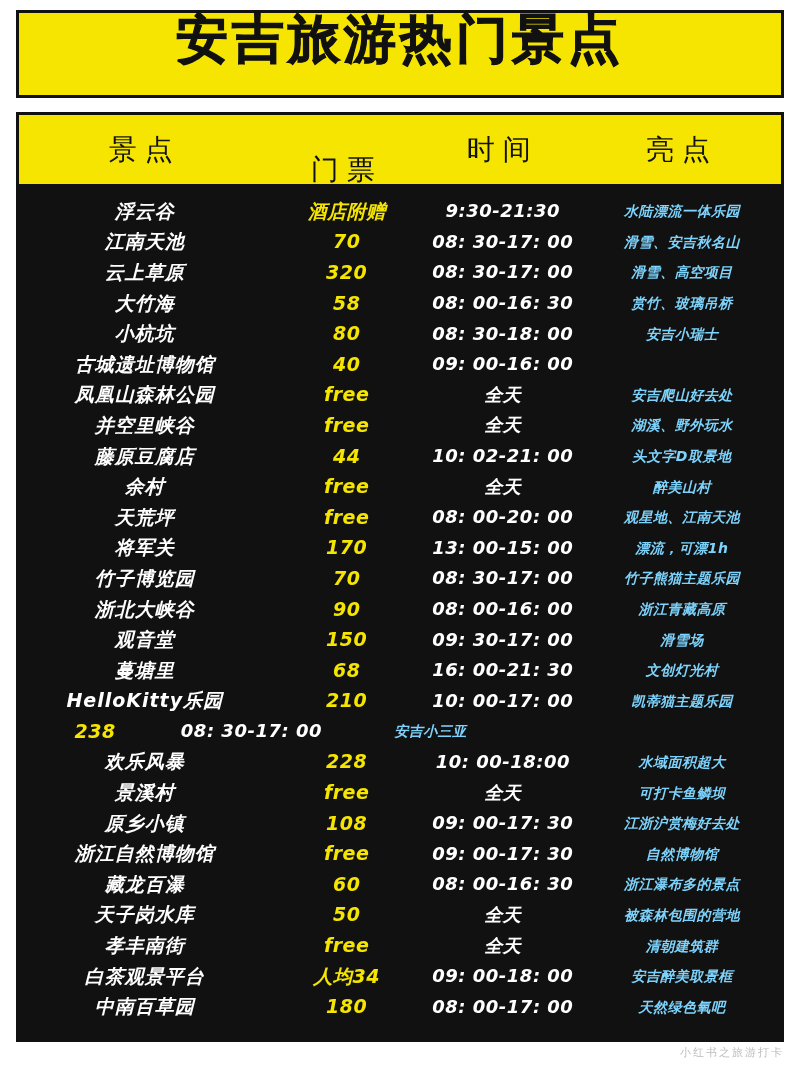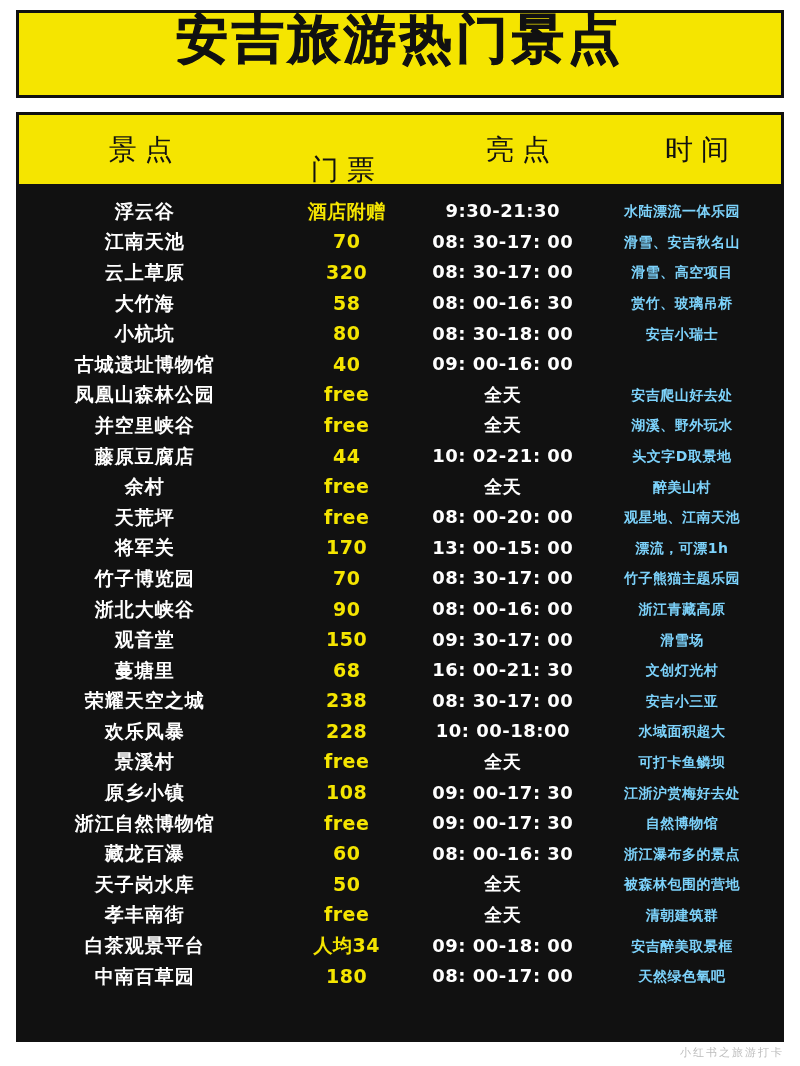--- a/index.html
+++ b/index.html
@@ -55,20 +55,21 @@
     font-family: "DejaVu Sans", sans-serif;
     font-weight: normal;
     font-size: 28px;
     letter-spacing: 8px;
     color: #111111;
     text-align: center;
   }
   .body {
     background: #111111;
     padding-top: 9px;
+    font-style: italic;
   }
   .row {
     display: flex;
     align-items: center;
     height: 30.6px;
   }
   .cell {
     text-align: center;
     font-family: "DejaVu Sans", sans-serif;
     font-weight: bold;
@@ -100,22 +101,22 @@
 <div class="page">
 
   <div class="title-banner">
     <div class="title-text">安吉旅游热门景点</div>
   </div>
 
   <div class="table-card">
     <div class="head-row">
       <div class="head-cell h-name">景点</div>
       <div class="head-cell h-price">门票</div>
+      <div class="head-cell h-time">时间</div>
       <div class="head-cell h-high">亮点</div>
-      <div class="head-cell h-time">时间</div>
     </div>
     <div class="body" id="table-body">
         <div class="row">
           <div class="cell c-name">浮云谷</div>
           <div class="cell c-price">酒店附赠</div>
           <div class="cell c-time">9:30-21:30</div>
           <div class="cell c-high">水陆漂流一体乐园</div>
         </div>
         <div class="row">
           <div class="cell c-name">江南天池</div>
@@ -200,21 +201,26 @@
           <div class="cell c-time">09: 30-17: 00</div>
           <div class="cell c-high">滑雪场</div>
         </div>
         <div class="row">
           <div class="cell c-name">蔓塘里</div>
           <div class="cell c-price">68</div>
           <div class="cell c-time">16: 00-21: 30</div>
           <div class="cell c-high">文创灯光村</div>
         </div>
         <div class="row">
-          <div class="cell c-name">荣耀天空之城</div>
+          <div class="cell c-name">HelloKitty乐园</div>
+          <div class="cell c-price">210</div>
+          <div class="cell c-time">10: 00-17: 00</div>
+          <div class="cell c-high">凯蒂猫主题乐园</div>
+        </div>
+        <div class="row">
           <div class="cell c-price">238</div>
           <div class="cell c-time">08: 30-17: 00</div>
           <div class="cell c-high">安吉小三亚</div>
         </div>
         <div class="row">
           <div class="cell c-name">欢乐风暴</div>
           <div class="cell c-price">228</div>
           <div class="cell c-time">10: 00-18:00</div>
           <div class="cell c-high">水域面积超大</div>
         </div>

